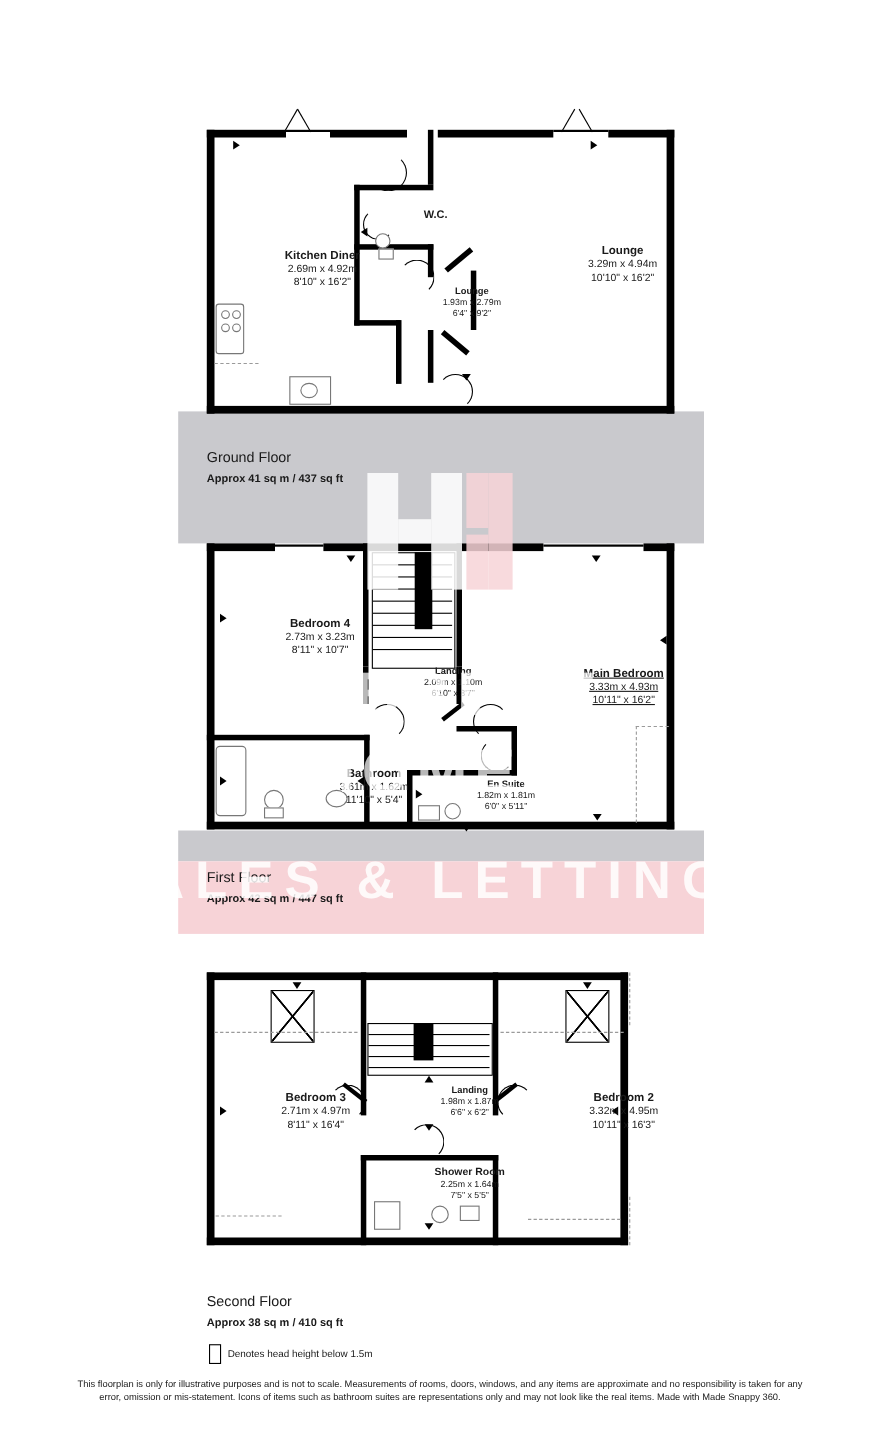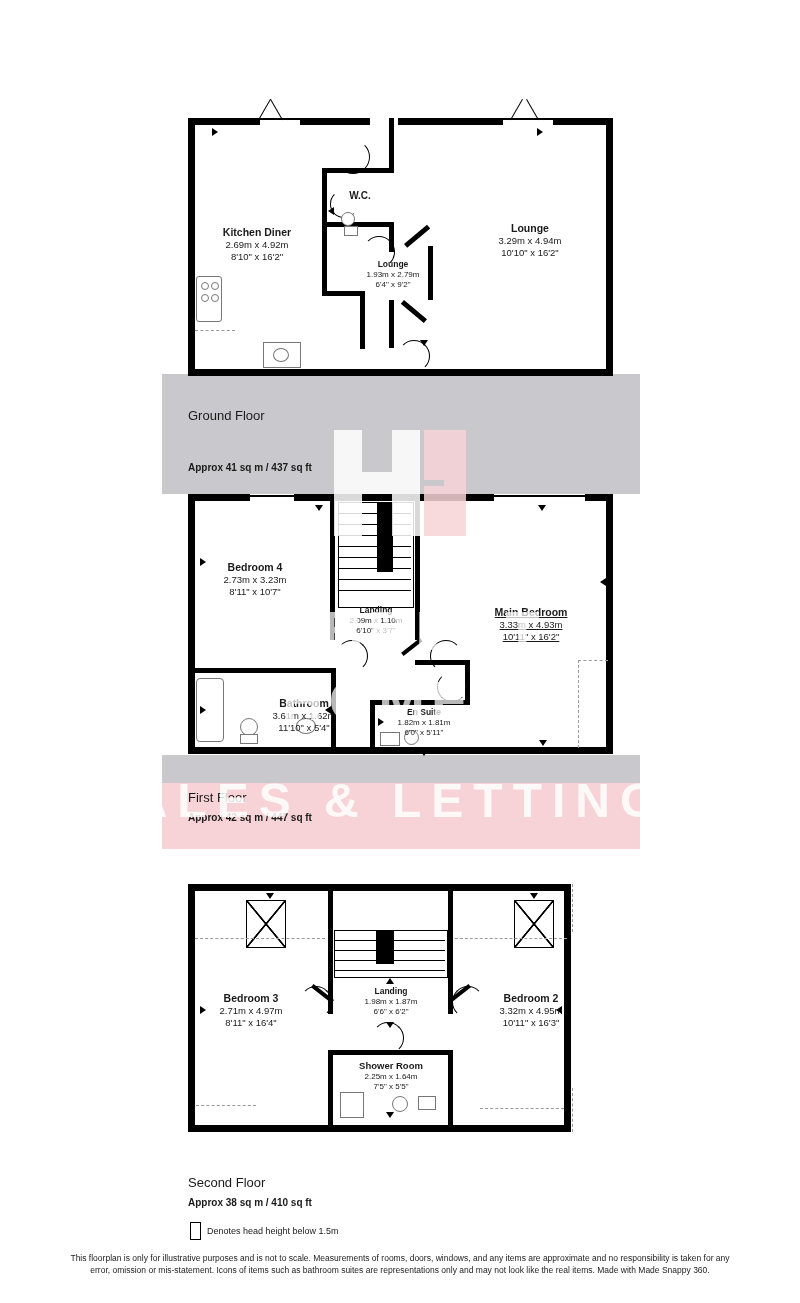--- a/index.html
+++ b/index.html
@@ -73,20 +73,21 @@
     position: absolute;
     background: #000000;
   }
 
   
   .room {
     position: absolute;
     text-align: center;
     line-height: 1.25;
     white-space: nowrap;
+    padding-left: 36px;
   }
   .room .name {
     font-size: 10.5px;
     font-weight: bold;
   }
   .room .dim {
     font-size: 9.5px;
   }
   .room.small .name { font-size: 8.5px; }
   .room.small .dim { font-size: 8px; }
@@ -229,21 +230,21 @@
 </head>
 <body>
 
 <div class="page">
 
   <div class="header">
   </div>
 
   <div class="band band-grey" style="top:374px; height:120px;"></div>
   <div class="band-label" style="left:188px; top:408px;">Ground Floor</div>
-  <div class="band-sub" style="left:188px; top:430px;margin-top:32px;">Approx 41 sq m / 437 sq ft</div>
+  <div class="band-sub" style="left:188px; top:430px;">Approx 41 sq m / 437 sq ft</div>
 
   <div class="band band-grey" style="top:755px; height:28px;"></div>
   <div class="band band-pink" style="top:783px; height:66px;"></div>
   <div class="band-label" style="left:188px; top:790px;">First Floor</div>
   <div class="band-sub" style="left:188px; top:812px;">Approx 42 sq m / 447 sq ft</div>
 
   <div class="band-label" style="left:188px; top:1175px;">Second Floor</div>
   <div class="band-sub" style="left:188px; top:1197px;">Approx 38 sq m / 410 sq ft</div>
 
   <div class="floor">

